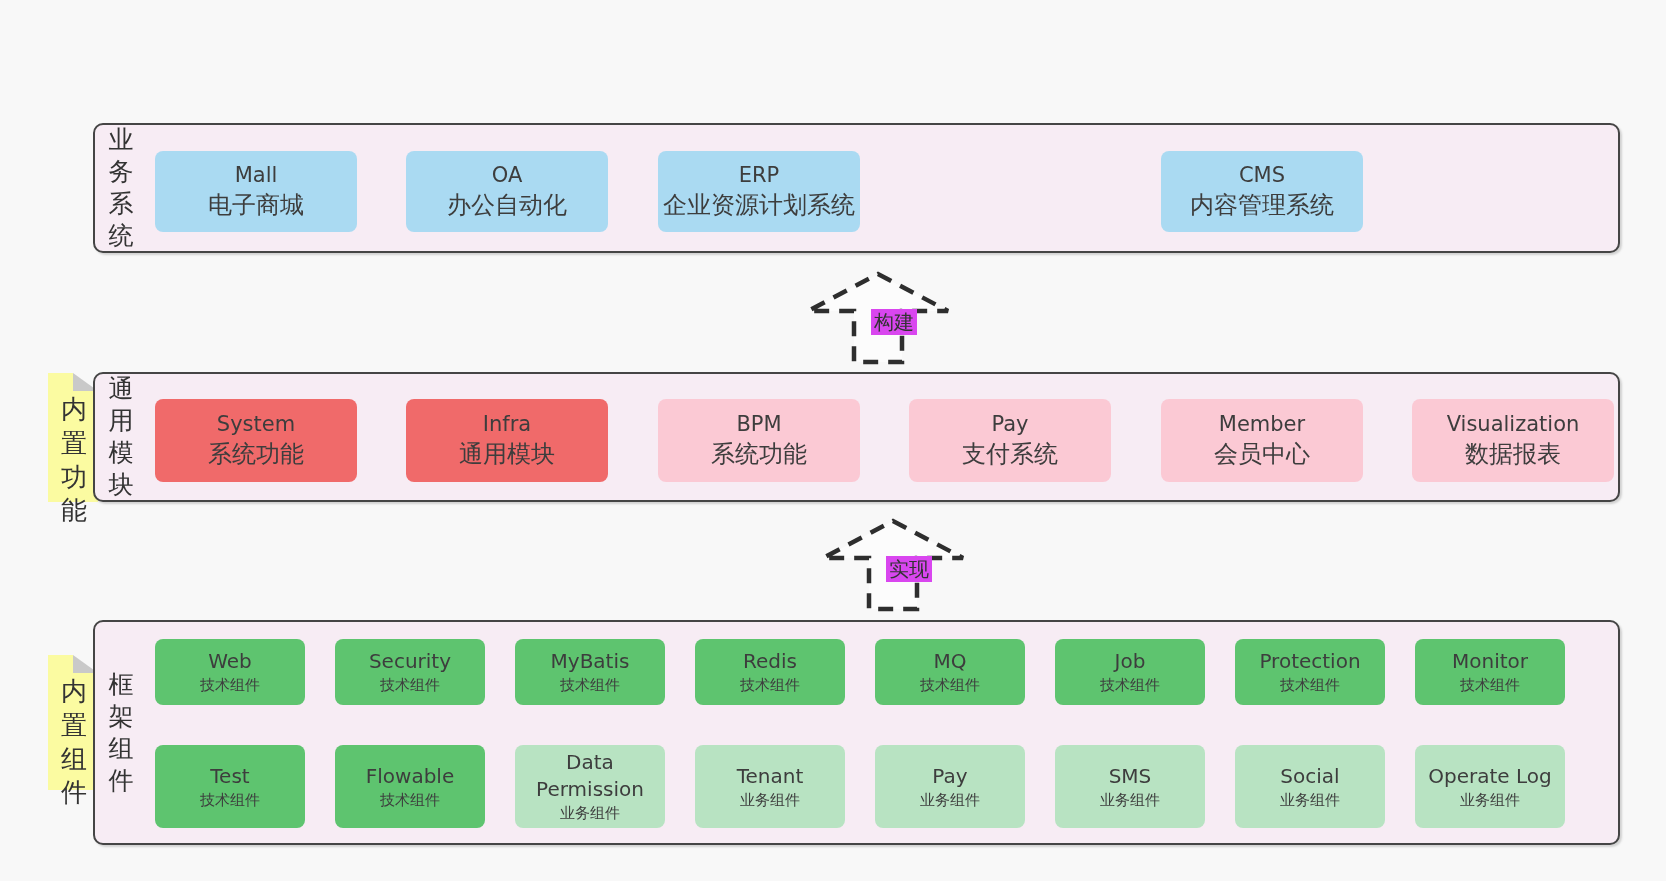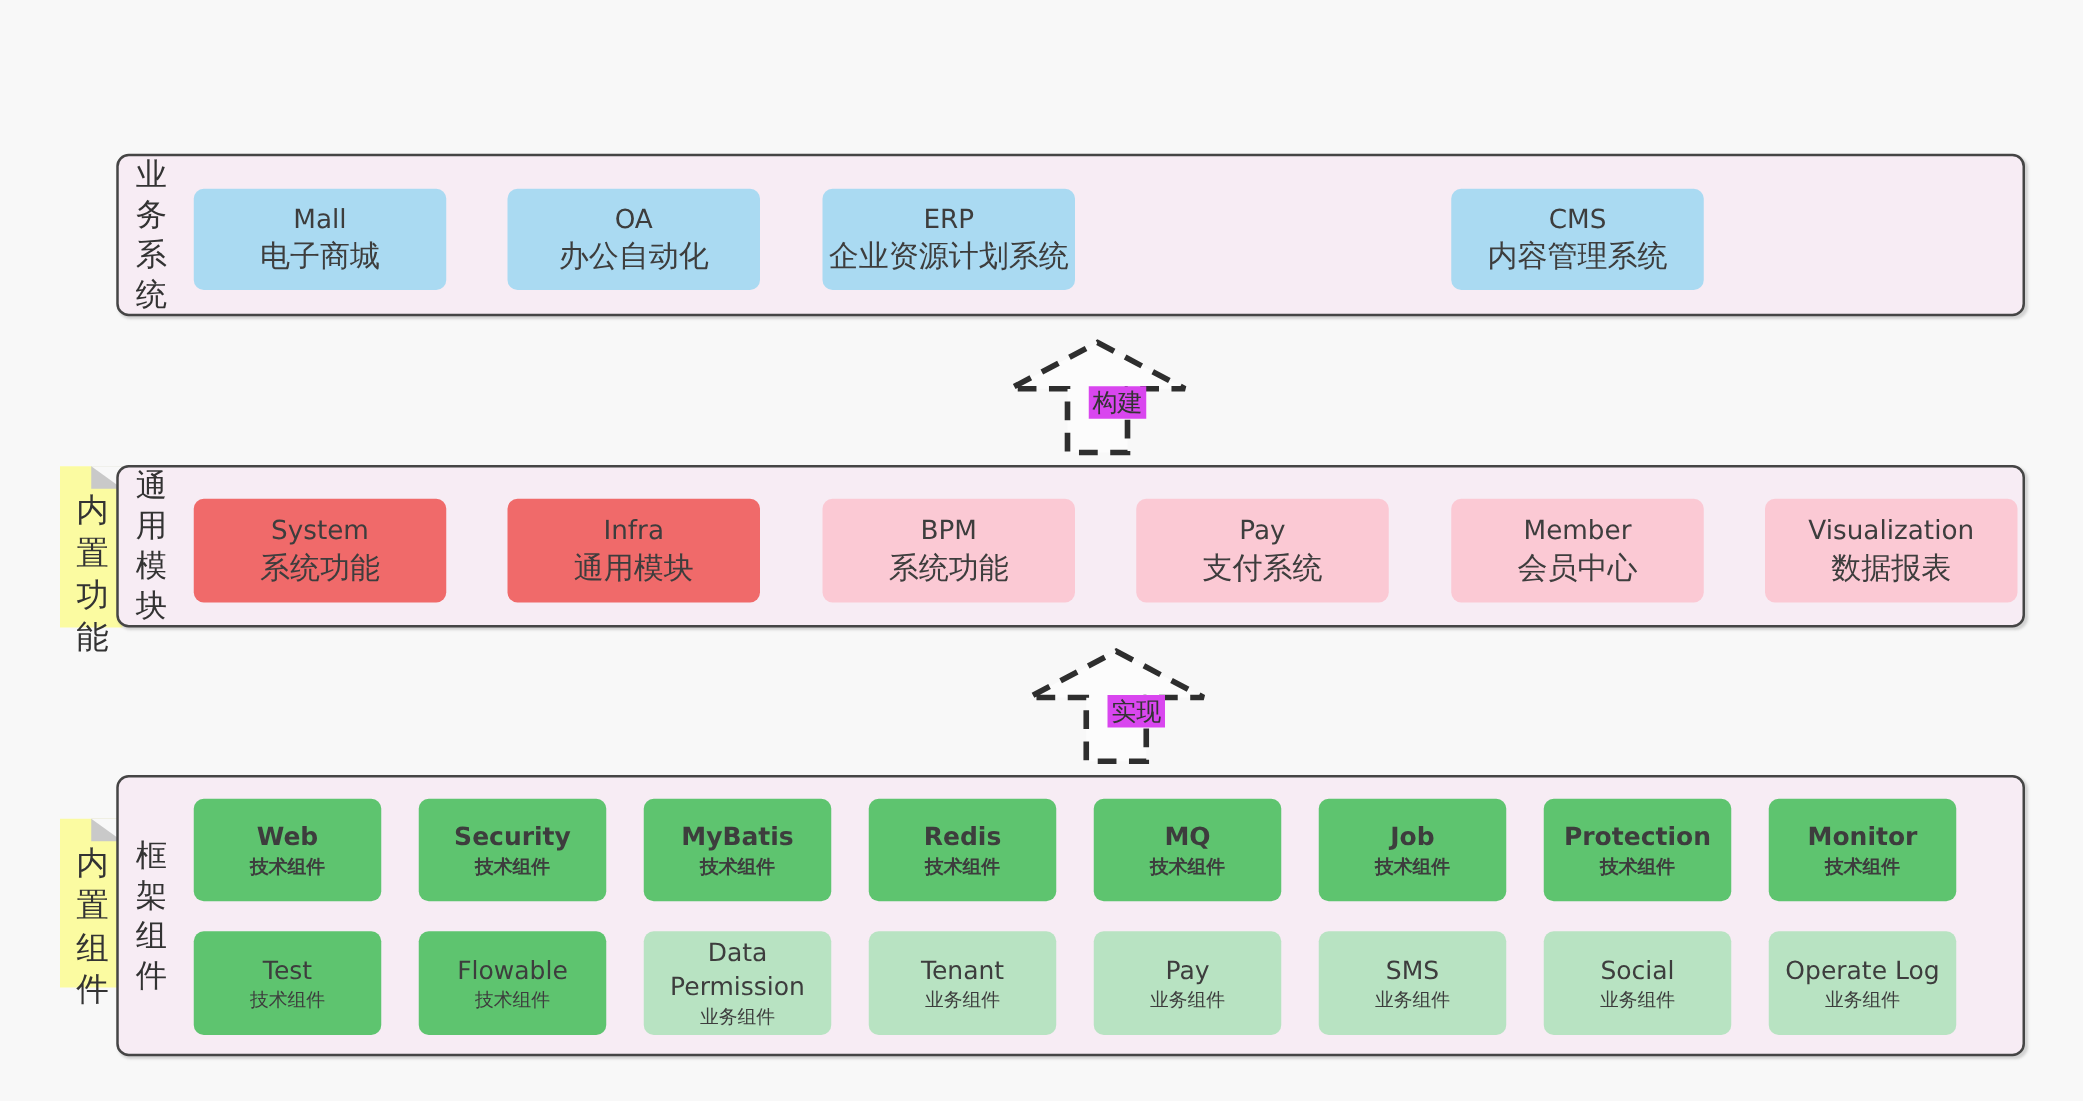--- a/index.html
+++ b/index.html
@@ -40,21 +40,21 @@
     border-radius:8px;
     display:flex;flex-direction:column;
     align-items:center;justify-content:center;
     text-align:center;
   }
   .box .nm{font-size:21px;line-height:1.36;}
   .box .ds{font-size:24px;line-height:1.36;}
   .band-top .box{top:26px;width:202px;height:81px;}
   .band-mid .box{top:25px;width:202px;height:83px;}
   .band-bot .box{width:150px;}
-  .band-bot .row1{top:17px;height:82px;font-weight:bold;}
+  .band-bot .row1{top:17px;height:66px;}
   .band-bot .row2{top:123px;height:83px;}
   .band-bot .box .nm{font-size:20px;}
   .band-bot .box .ds{font-size:15px;}
 
   .c-blue  {background:#aadaf2;}
   .c-red   {background:#f06a6a;}
   .c-pink  {background:#fbc9d4;}
   .c-gdark {background:#5ec46f;}
   .c-glight{background:#b8e3c2;}
 

